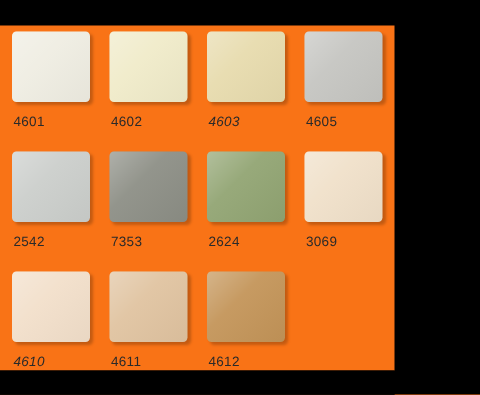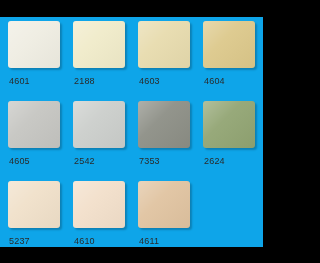--- a/index.html
+++ b/index.html
@@ -27,21 +27,21 @@
     background: #000000;
   }
   .letterbox.top { top: 0; height: 17px; }
   .letterbox.bottom { bottom: 0; height: 16px; }
   #canvas {
     position: absolute;
     left: 0;
     top: 17px;
     width: 263px;
     height: 230px;
-    background: #0ea5e9;
+    background: #f97316;
     box-sizing: border-box;
     padding: 4px 8px 0 0;
   }
   .swatch-grid {
     display: grid;
     grid-template-columns: repeat(4, 65px);
     grid-template-rows: repeat(3, 80px);
     margin-left: 8px;
   }
   .swatch-cell {
@@ -99,35 +99,28 @@
             <div class="chip" style="background: rgb(239, 237, 226);"></div>
             <div class="chip-sheen"></div>
           </div>
           <div class="chip-label" style="color: rgb(42, 42, 42);">4601</div>
         </div>
         <div class="swatch-cell">
           <div class="chip-wrap">
             <div class="chip" style="background: rgb(240, 235, 201);"></div>
             <div class="chip-sheen"></div>
           </div>
-          <div class="chip-label" style="color: rgb(42, 42, 42);">2188</div>
+          <div class="chip-label" style="color: rgb(42, 42, 42);">4602</div>
         </div>
         <div class="swatch-cell">
           <div class="chip-wrap">
             <div class="chip" style="background: rgb(231, 219, 173);"></div>
             <div class="chip-sheen"></div>
           </div>
-          <div class="chip-label" style="color: rgb(42, 42, 42);">4603</div>
-        </div>
-        <div class="swatch-cell">
-          <div class="chip-wrap">
-            <div class="chip" style="background: rgb(220, 200, 138);"></div>
-            <div class="chip-sheen"></div>
-          </div>
-          <div class="chip-label" style="color: rgb(42, 42, 42);">4604</div>
+          <div class="chip-label" style="color: rgb(42, 42, 42); font-style: italic;">4603</div>
         </div>
         <div class="swatch-cell">
           <div class="chip-wrap">
             <div class="chip" style="background: rgb(197, 197, 193);"></div>
             <div class="chip-sheen"></div>
           </div>
           <div class="chip-label" style="color: rgb(42, 42, 42);">4605</div>
         </div>
         <div class="swatch-cell">
           <div class="chip-wrap">
@@ -148,34 +141,41 @@
             <div class="chip" style="background: rgb(145, 164, 114);"></div>
             <div class="chip-sheen"></div>
           </div>
           <div class="chip-label" style="color: rgb(42, 42, 42);">2624</div>
         </div>
         <div class="swatch-cell">
           <div class="chip-wrap">
             <div class="chip" style="background: rgb(240, 224, 201);"></div>
             <div class="chip-sheen"></div>
           </div>
-          <div class="chip-label" style="color: rgb(42, 42, 42);">5237</div>
+          <div class="chip-label" style="color: rgb(42, 42, 42);">3069</div>
         </div>
         <div class="swatch-cell">
           <div class="chip-wrap">
             <div class="chip" style="background: rgb(242, 223, 202);"></div>
             <div class="chip-sheen"></div>
           </div>
-          <div class="chip-label" style="color: rgb(42, 42, 42);">4610</div>
+          <div class="chip-label" style="color: rgb(42, 42, 42); font-style: italic;">4610</div>
         </div>
         <div class="swatch-cell">
           <div class="chip-wrap">
             <div class="chip" style="background: rgb(224, 195, 160);"></div>
             <div class="chip-sheen"></div>
           </div>
           <div class="chip-label" style="color: rgb(42, 42, 42);">4611</div>
+        </div>
+        <div class="swatch-cell">
+          <div class="chip-wrap">
+            <div class="chip" style="background: rgb(195, 148, 88);"></div>
+            <div class="chip-sheen"></div>
+          </div>
+          <div class="chip-label" style="color: rgb(42, 42, 42);">4612</div>
         </div>
       </div>
   </div>
 
   <div class="letterbox bottom"></div>
 
 </div>
 
 </body></html>

